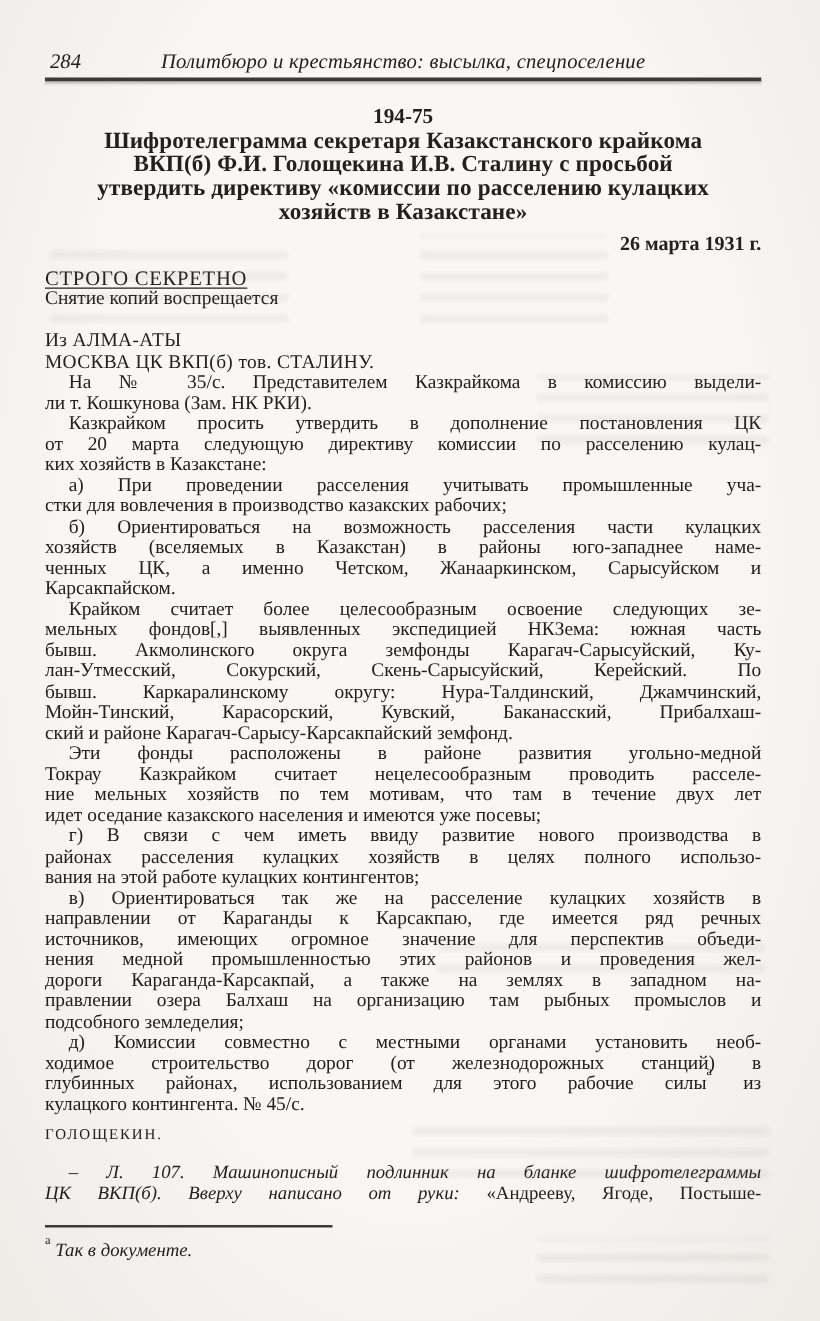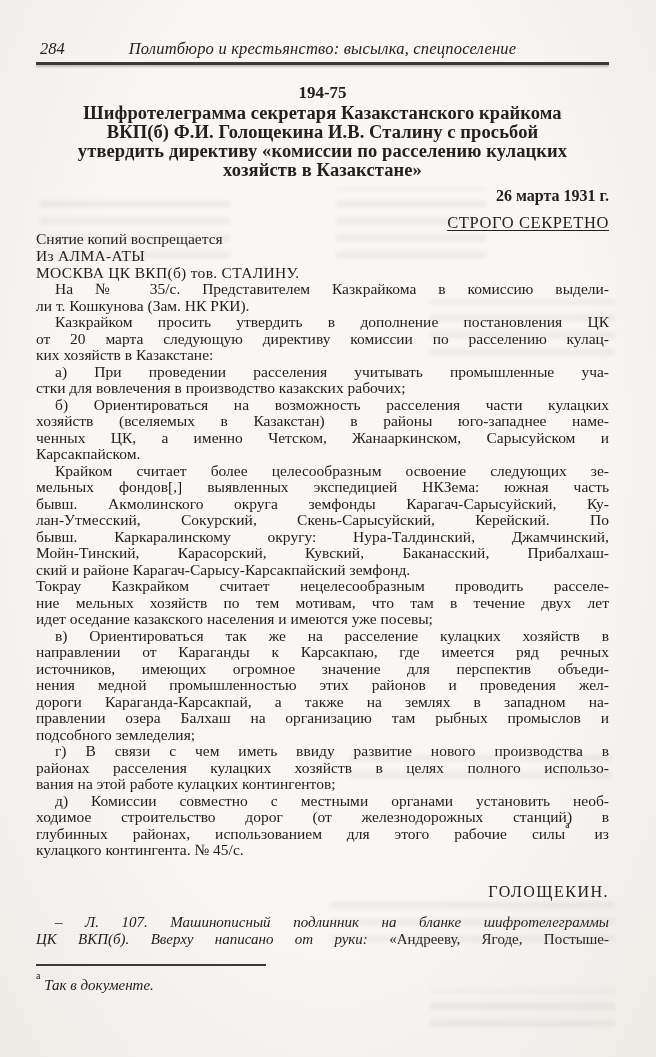--- a/index.html
+++ b/index.html
@@ -17,33 +17,33 @@
   
   .running-header{position:relative;height:18px;font-style:italic;font-size:16.5px;line-height:18px;}
   .page-number{position:absolute;left:4px;top:0;}
   .running-title{display:block;text-align:center;letter-spacing:.2px;}
   .header-rule{margin-top:4px;height:2.5px;background:#3c3a37;box-shadow:0 2px 2px rgba(90,88,84,.35);}
   
   .doc-number{margin-top:19px;text-align:center;font-weight:bold;font-size:17px;line-height:18px;}
   .doc-title{margin:2px 0 0 0;text-align:center;font-weight:bold;font-size:18.5px;line-height:19px;letter-spacing:.1px;}
   
   .doc-date{margin-top:7px;text-align:right;font-weight:bold;font-size:16px;line-height:17px;}
-  .classification{margin-top:10px;text-align:right;font-size:16.5px;line-height:17px;letter-spacing:.6px;text-decoration:underline;text-underline-offset:2px;}
+  .classification{margin-top:10px;font-size:16.5px;line-height:17px;letter-spacing:.6px;text-decoration:underline;text-underline-offset:2px;}
   .copy-restriction{text-align:left;font-size:15.5px;line-height:16.5px;}
   
   .origin-line,.addressee-line{font-size:15.5px;line-height:16.5px;letter-spacing:.3px;}
-  .origin-line{margin-top:1px;}
+  .origin-line{margin-top:18px;}
   .doc-body{font-size:15.5px;line-height:16.5px;}
   .para{margin:0;}
   .para .line{text-align:justify;}
   .para .line.fill{text-align-last:justify;}
   .para .line.first{text-indent:19px;}
   sup.fn{font-size:10px;line-height:0;position:relative;top:-4.5px;}
   
-  .signature{margin-top:24px;text-align:right;font-size:16px;line-height:17px;letter-spacing:1.5px;}
+  .signature{margin-top:7px;text-align:left;font-size:12px;line-height:17px;letter-spacing:1.5px;}
   
   .archival-note{margin-top:14px;font-size:15px;line-height:17px;}
   .note-line{text-align:justify;text-align-last:justify;}
   .note-line .it{font-style:italic;}
   .note-line .up{font-style:normal;}
   .note-line.first{text-indent:19px;}
   
   .footnote-rule{margin-top:16px;width:230px;height:2px;background:#3c3a37;}
   .footnote{margin-top:11px;font-size:15px;line-height:17px;}
   .footnote .fn-text{font-style:italic;}
@@ -108,37 +108,38 @@
       <div class="para">
         <div class="line fill first">Крайком считает более целесообразным освоение следующих зе-</div>
         <div class="line fill">мельных фондов[,] выявленных экспедицией НКЗема: южная часть</div>
         <div class="line fill">бывш. Акмолинского округа земфонды Карагач-Сарысуйский, Ку-</div>
         <div class="line fill">лан-Утмесский, Сокурский, Скень-Сарысуйский, Керейский. По</div>
         <div class="line fill">бывш. Каркаралинскому округу: Нура-Талдинский, Джамчинский,</div>
         <div class="line fill">Мойн-Тинский, Карасорский, Кувский, Баканасский, Прибалхаш-</div>
         <div class="line">ский и районе Карагач-Сарысу-Карсакпайский земфонд.</div>
       </div>
       <div class="para">
+        <div class="line fill first">Эти фонды расположены в районе развития угольно-медной</div>
         <div class="line fill">Токрау Казкрайком считает нецелесообразным проводить расселе-</div>
         <div class="line fill">ние мельных хозяйств по тем мотивам, что там в течение двух лет</div>
         <div class="line">идет оседание казакского населения и имеются уже посевы;</div>
+      </div>
+      <div class="para">
+        <div class="line fill first">г) В связи с чем иметь ввиду развитие нового производства в</div>
+        <div class="line fill">районах расселения кулацких хозяйств в целях полного использо-</div>
+        <div class="line">вания на этой работе кулацких контингентов;</div>
       </div>
       <div class="para">
         <div class="line fill first">в) Ориентироваться так же на расселение кулацких хозяйств в</div>
         <div class="line fill">направлении от Караганды к Карсакпаю, где имеется ряд речных</div>
         <div class="line fill">источников, имеющих огромное значение для перспектив объеди-</div>
         <div class="line fill">нения медной промышленностью этих районов и проведения жел-</div>
         <div class="line fill">дороги Караганда-Карсакпай, а также на землях в западном на-</div>
         <div class="line fill">правлении озера Балхаш на организацию там рыбных промыслов и</div>
         <div class="line">подсобного земледелия;</div>
-      </div>
-      <div class="para">
-        <div class="line fill first">г) В связи с чем иметь ввиду развитие нового производства в</div>
-        <div class="line fill">районах расселения кулацких хозяйств в целях полного использо-</div>
-        <div class="line">вания на этой работе кулацких контингентов;</div>
       </div>
       <div class="para">
         <div class="line fill first">д) Комиссии совместно с местными органами установить необ-</div>
         <div class="line fill">ходимое строительство дорог (от железнодорожных станций) в</div>
         <div class="line fill">глубинных районах, использованием для этого рабочие силы<sup class="fn">а</sup> из</div>
         <div class="line">кулацкого контингента. № 45/с.</div>
       </div>
     </div>
 
   <div class="signature">ГОЛОЩЕКИН.</div>

